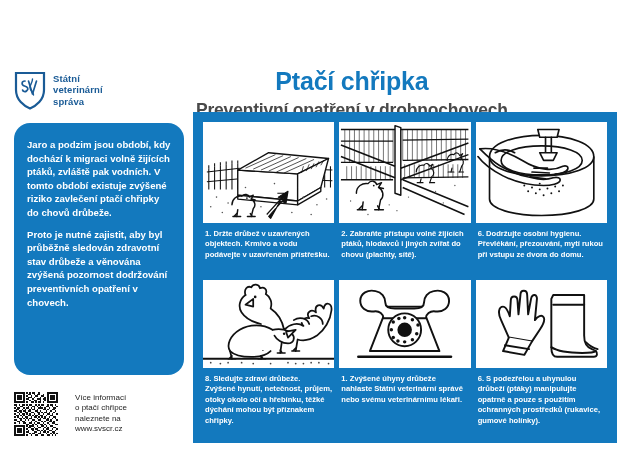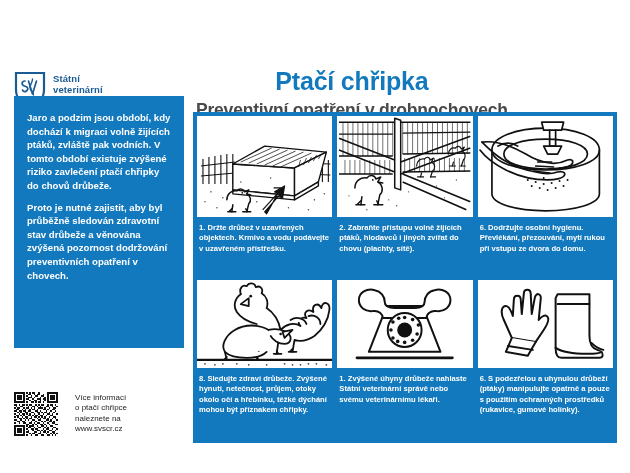--- a/index.html
+++ b/index.html
@@ -25,22 +25,23 @@
     font-size:25px;font-weight:bold;color:#1379be;letter-spacing:-.2px;
     line-height:29px;margin:0;
   }
   .sub-title{
     font-size:17.5px;font-weight:bold;color:#4a4a4a;letter-spacing:-.2px;
     line-height:22px;margin:3px 0 0 0;
   }
 
   
   .side-panel{
-    position:absolute;left:14px;top:96px;width:170px;height:252px;
+    position:absolute;left:14px;top:123px;width:170px;height:252px;
     background:#1379be;
+    border-radius:16px;
   }
   .side-panel p{
     margin:0;color:#fff;font-size:9.6px;font-weight:bold;line-height:13.6px;
     letter-spacing:0;
   }
   .side-inner{padding:15px 13px 0 13px;}
   .side-panel p + p{margin-top:8px;}
 
   
   .qr-block{position:absolute;left:14px;top:392px;display:flex;gap:17px;align-items:flex-start;}
@@ -51,21 +52,21 @@
   }
 
   
   .grid{
     position:absolute;left:193px;top:112px;width:424px;height:331px;
     background:#1379be;
     display:grid;
     grid-template-columns:repeat(3,1fr);
     grid-template-rows:1fr 1fr;
     gap:5px;
-    padding:4px;
+    padding:10px;
     box-sizing:border-box;
   }
   .cell{display:flex;flex-direction:column;min-width:0;min-height:0;}
   .art{
     background:#fff;flex:none;height:101px;width:100%;
     position:relative;overflow:hidden;
   }
   .art svg{display:block;width:100%;height:100%;}
   .caption{
     color:#fff;font-size:7.6px;font-weight:bold;line-height:10.4px;

